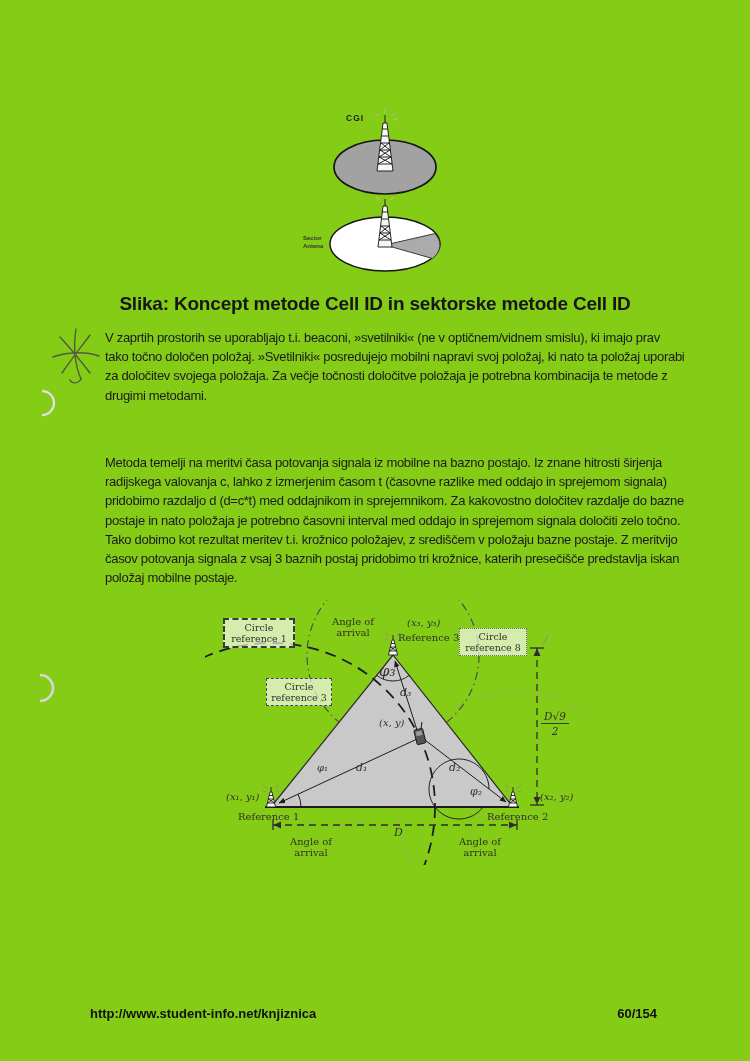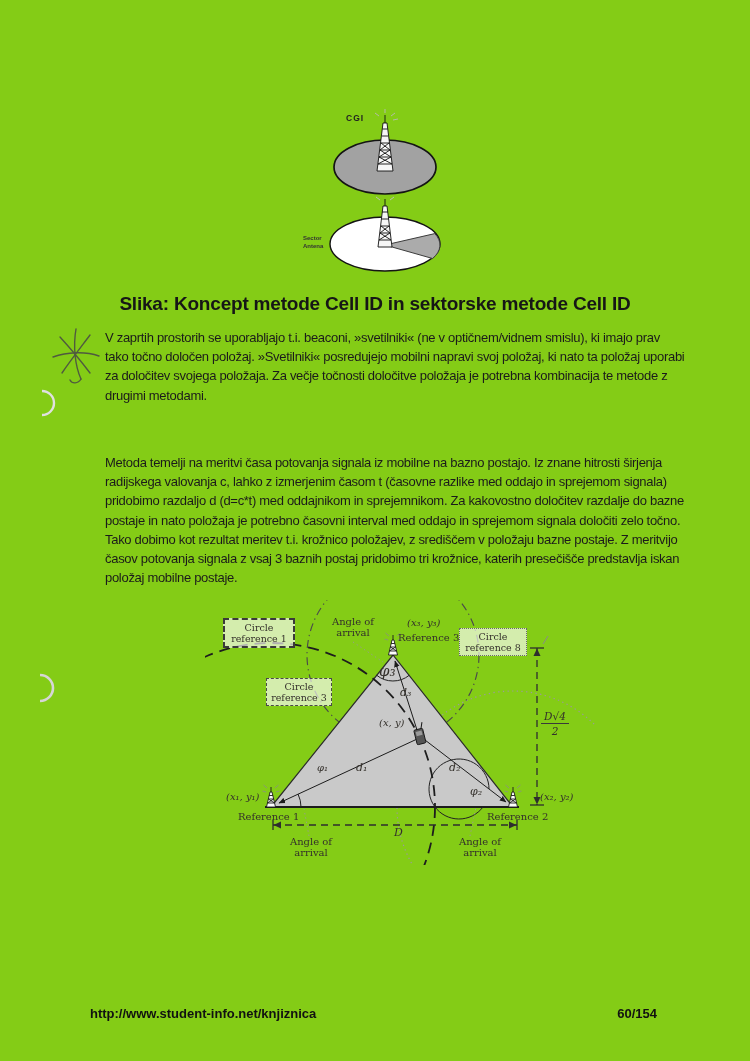--- a/index.html
+++ b/index.html
@@ -220,21 +220,21 @@
   <div class="dlabel math" style="left:449px; top:762px; font-size:11px;">d₂</div>
   <div class="dlabel math" style="left:400px; top:687px; font-size:11px;text-align:right;">d₃</div>
 
   <div class="dlabel math" style="left:309px; top:762px; font-size:10px;padding-left:8px;">φ₁</div>
   <div class="dlabel math" style="left:470px; top:786px; font-size:11px;">φ₂</div>
   <div class="dlabel math" style="left:379px; top:666px; font-size:15px;">φ₃</div>
 
   <div class="dlabel math" style="left:394px; top:827px; font-size:11px;">D</div>
 
   <div class="frac abs" style="left:541px; top:710px; width:28px;">
-    <span class="num">D√4</span>
+    <span class="num">D√9</span>
     <span class="den">2</span>
   </div>
 
 
   <div class="abs footer-text" style="left:90px; top:1006px;">http://www.student-info.net/knjiznica</div>
   <div class="abs footer-text" style="right:93px; top:1006px;">60/154</div>
 
 </div>
 
 </body></html>

